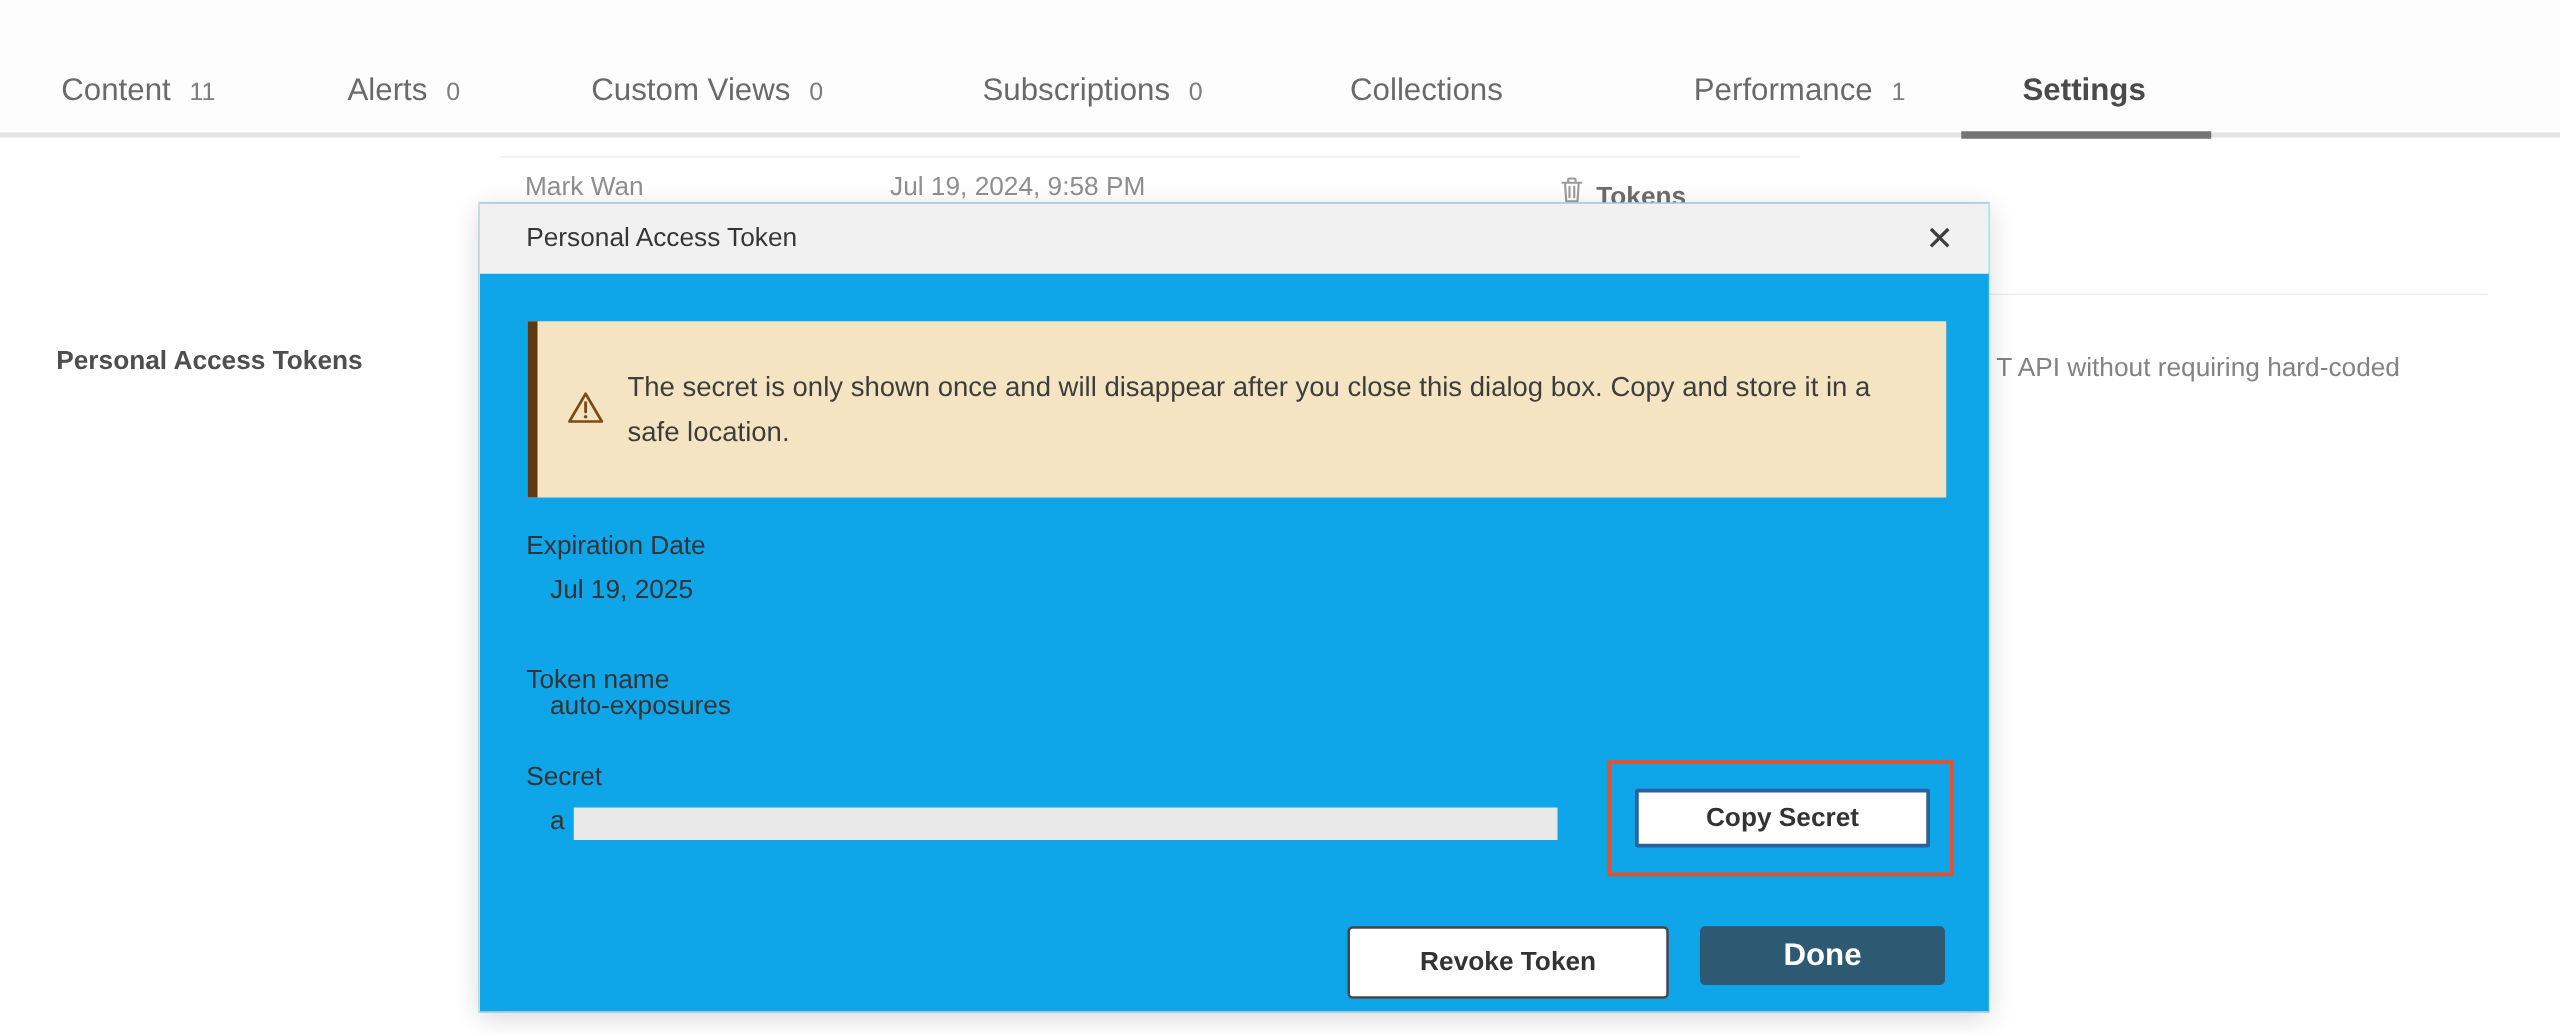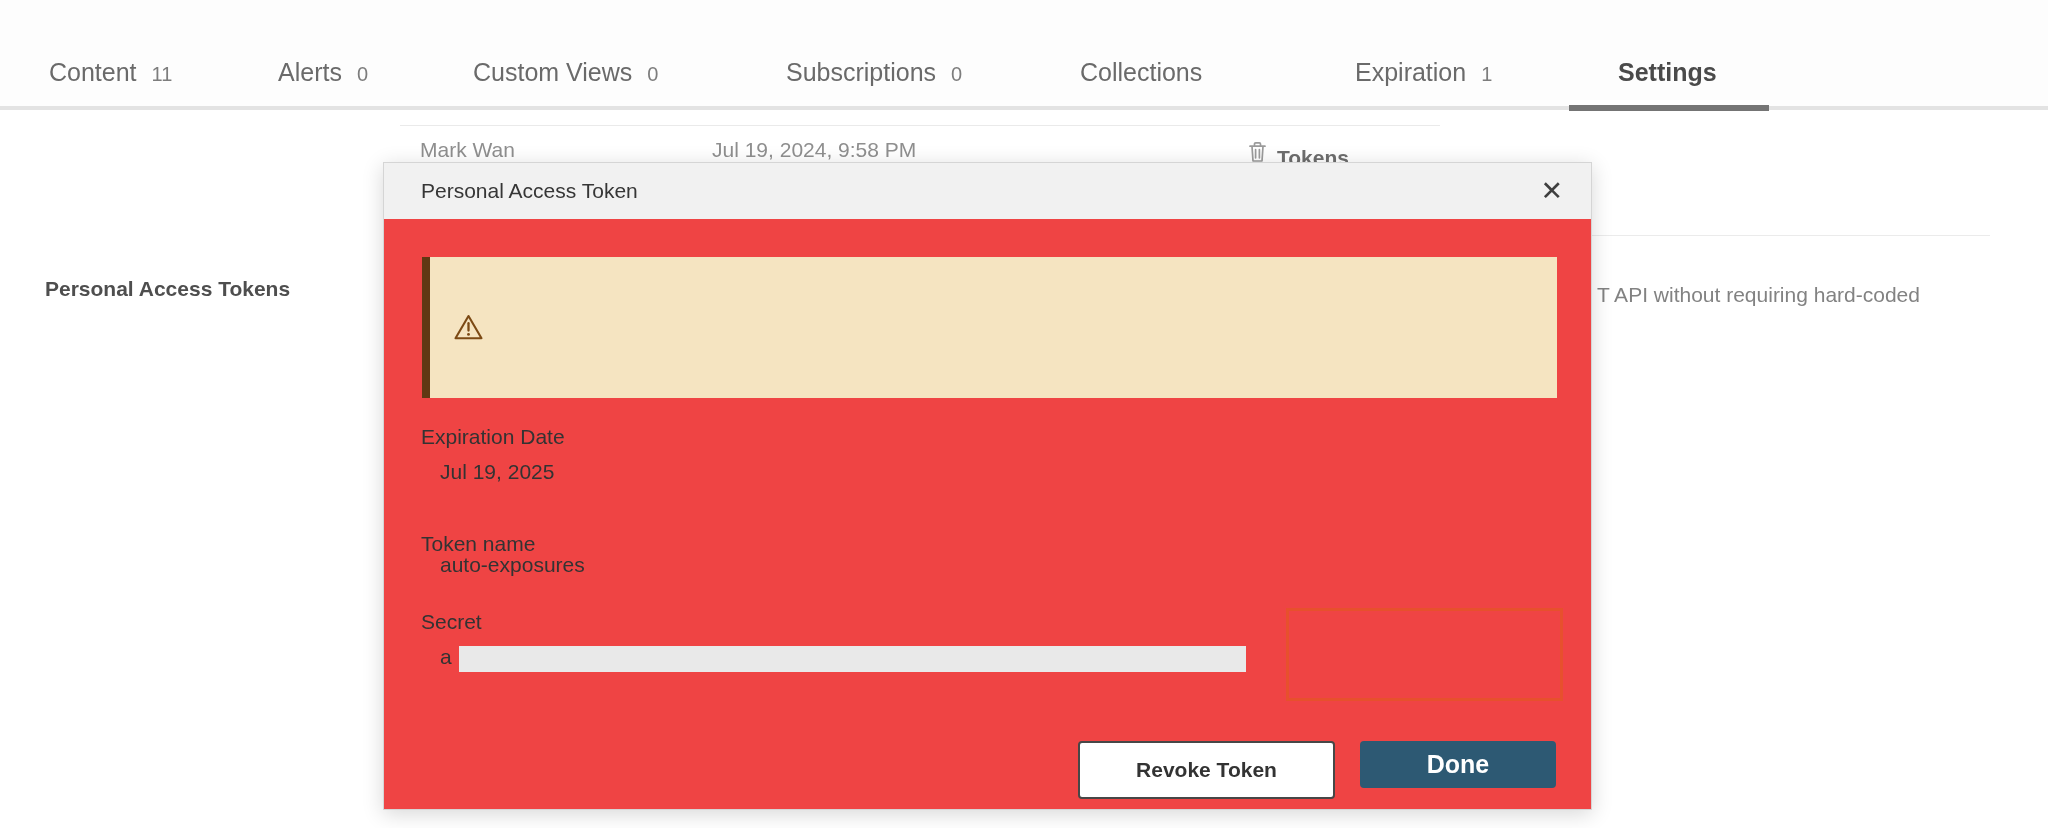--- a/index.html
+++ b/index.html
@@ -24,21 +24,21 @@
   .bg-time { position:absolute; top:138px; left:712px; font-size:21px; color:#8f8f8f; }
   .bg-trash { position:absolute; top:140px; left:1247px; }
   .bg-revoke { position:absolute; top:146px; left:1277px; font-size:21px; font-weight:bold; color:#6d6d6d; }
   .bg-section-divider { position:absolute; top:235px; left:400px; width:1590px; height:1px; background:#ebebeb; }
   .bg-section-label { position:absolute; top:277px; left:45px; font-size:21px; font-weight:bold; color:#4e4e4e; }
   .bg-desc { position:absolute; top:283px; left:1597px; font-size:21px; color:#828282; white-space:nowrap; }
 
   
   .modal {
     position:absolute; z-index:5; left:383px; top:162px; width:1209px; height:648px;
-    background:#ef4444; border:1px solid #d5d5d5; box-shadow:0 4px 20px rgba(0,0,0,0.16);
+    background:#0ea5e9; border:1px solid #d5d5d5; box-shadow:0 4px 20px rgba(0,0,0,0.16);
   }
   .modal-header {
     position:absolute; top:0; left:0; right:0; height:56px; background:#f1f1f1;
     display:flex; align-items:center; justify-content:space-between; padding:0 28px 0 37px;
   }
   .modal-title { font-size:21px; color:#363636; }
   .modal-close { font-size:27px; color:#3f3f3f; line-height:1; cursor:pointer; font-weight:400; }
 
   .banner {
     position:absolute; left:38px; top:94px; width:1135px; height:141px;
@@ -82,21 +82,21 @@
 <body>
 
 <div class="page">
 
   <div class="tabbar">
     <div class="tab" style="left:33px"><span>Content</span><span class="count">11</span></div>
     <div class="tab" style="left:262px"><span>Alerts</span><span class="count">0</span></div>
     <div class="tab" style="left:457px"><span>Custom Views</span><span class="count">0</span></div>
     <div class="tab" style="left:770px"><span>Subscriptions</span><span class="count">0</span></div>
     <div class="tab" style="left:1064px"><span>Collections</span></div>
-    <div class="tab" style="left:1339px"><span>Expiration</span><span class="count">1</span></div>
+    <div class="tab" style="left:1339px"><span>Performance</span><span class="count">1</span></div>
     <div class="tab active" style="left:1602px"><span>Settings</span></div>
     <div class="tab-rule"></div>
     <div class="tab-rule-active"></div>
   </div>
 
   <div class="bg">
     <div class="bg-row-divider"></div>
     <div class="bg-user">Mark Wan</div>
     <div class="bg-time">Jul 19, 2024, 9:58 PM</div>
     <div class="bg-trash">
@@ -117,28 +117,30 @@
     </div>
 
     <div class="banner">
       <span class="banner-icon">
         <svg width="31" height="28" viewBox="0 0 31 28">
           <path d="M15.5 3 L28.5 25.2 H2.5 Z" fill="none" stroke="#7c4a15" stroke-width="2.1" stroke-linejoin="round"></path>
           <line x1="15.5" y1="10.2" x2="15.5" y2="17.6" stroke="#7c4a15" stroke-width="2.3" stroke-linecap="round"></line>
           <circle cx="15.5" cy="21.4" r="1.45" fill="#7c4a15"></circle>
         </svg>
       </span>
+      <div class="banner-text">The secret is only shown once and will disappear after you close this dialog box. Copy and store it in a safe location.</div>
     </div>
 
     <div class="f-label lbl-exp">Expiration Date</div>
     <div class="f-value val-exp">Jul 19, 2025</div>
     <div class="f-label lbl-token">Token name</div>
     <div class="f-value val-token">auto-exposures</div>
     <div class="f-label lbl-secret">Secret</div>
     <div class="f-value val-secret">a</div>
     <div class="secret-bar"></div>
 
     <div class="annotation"></div>
+    <button class="btn-copy">Copy Secret</button>
     <button class="btn-revoke">Revoke Token</button>
     <button class="btn-done">Done</button>
   </div>
 
 </div>
 
 </body></html>

